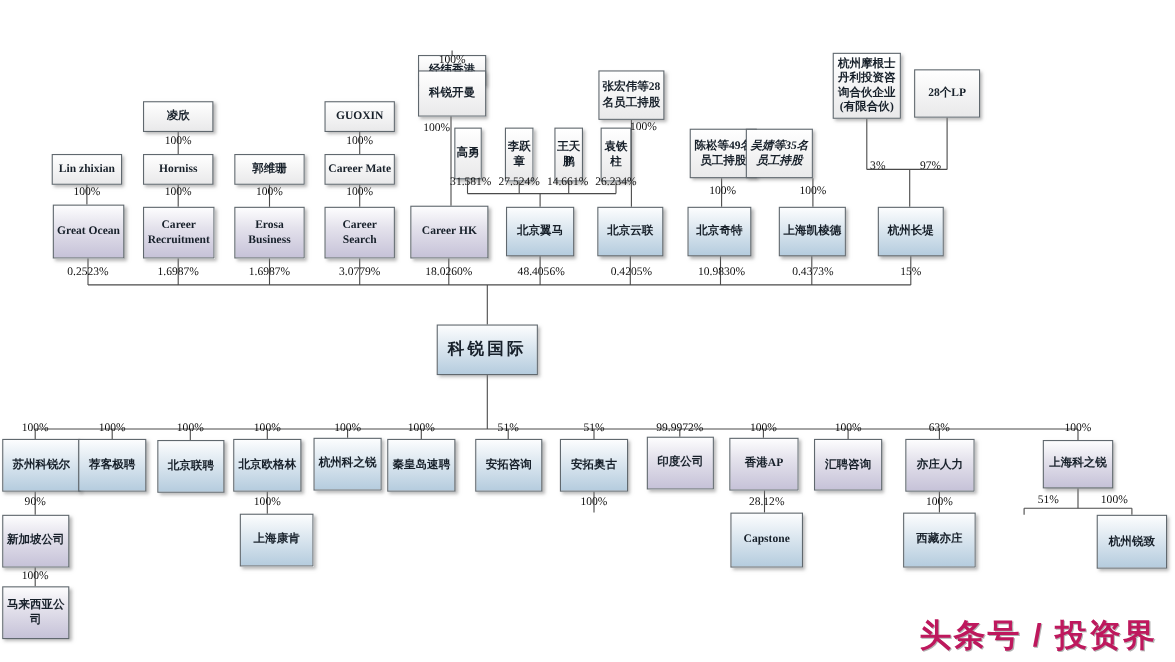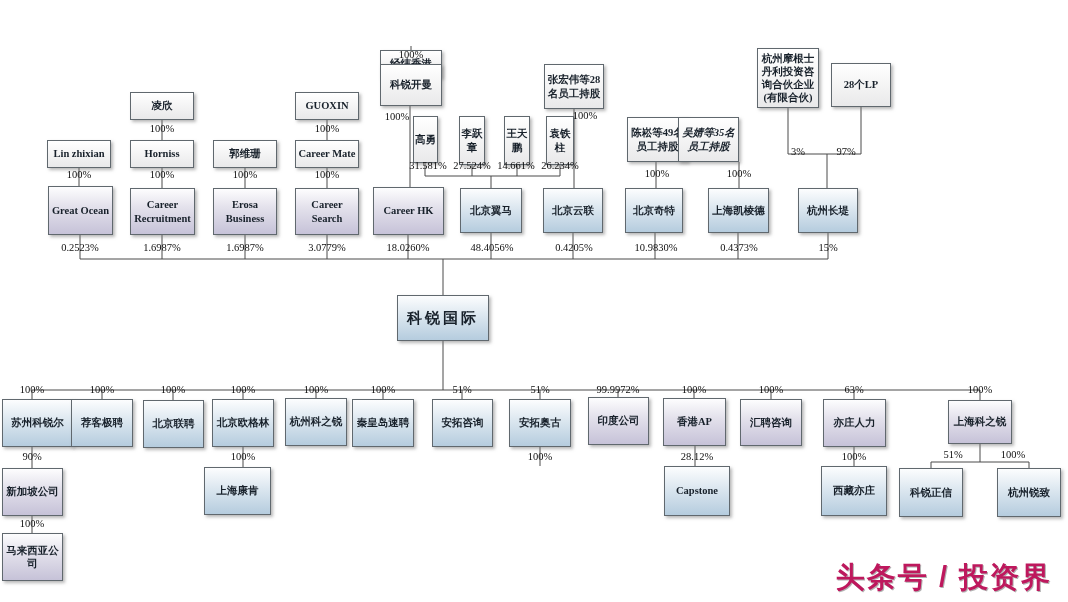--- a/index.html
+++ b/index.html
@@ -133,24 +133,23 @@
     <div class="node blue" style="left: 352px; top: 399px; width: 62px; height: 48px;">秦皇岛速聘</div>
     <div class="node blue" style="left: 432px; top: 399px; width: 61px; height: 48px;">安拓咨询</div>
     <div class="node blue" style="left: 509px; top: 399px; width: 62px; height: 48px;">安拓奥古</div>
     <div class="node purple" style="left: 588px; top: 397px; width: 61px; height: 48px;">印度公司</div>
     <div class="node purple" style="left: 663px; top: 398px; width: 63px; height: 48px;">香港AP</div>
     <div class="node purple" style="left: 740px; top: 399px; width: 62px; height: 47px;">汇聘咨询</div>
     <div class="node purple" style="left: 823px; top: 399px; width: 63px; height: 48px;">亦庄人力</div>
     <div class="node purple" style="left: 948px; top: 400px; width: 64px; height: 44px;">上海科之锐</div>
     <div class="node purple" style="left: 2px; top: 468px; width: 61px; height: 48px;">新加坡公司</div>
     <div class="node purple" style="left: 2px; top: 533px; width: 61px; height: 48px;">马来西亚公司</div>
-    <div class="node blue" style="left: 204px; top: 467px; width: 67px; height: 48px;">上海康肯</div>
+    <div class="node blue" style="left: 218px; top: 467px; width: 67px; height: 48px;">上海康肯</div>
     <div class="node blue" style="left: 664px; top: 466px; width: 66px; height: 50px;">Capstone</div>
     <div class="node blue" style="left: 821px; top: 466px; width: 66px; height: 50px;">西藏亦庄</div>
-    <div class="node blue" style="left: 899px; top: 468px; width: 64px; height: 49px;">科锐正信</div>
     <div class="node blue" style="left: 997px; top: 468px; width: 64px; height: 49px;">杭州锐致</div>
     <div class="pct" style="left: 411px; top: 49px;">100%</div>
     <div class="pct" style="left: 397px; top: 111px;">100%</div>
     <div class="pct" style="left: 162px; top: 123px;">100%</div>
     <div class="pct" style="left: 327px; top: 123px;">100%</div>
     <div class="pct" style="left: 79px; top: 169px;">100%</div>
     <div class="pct" style="left: 162px; top: 169px;">100%</div>
     <div class="pct" style="left: 245px; top: 169px;">100%</div>
     <div class="pct" style="left: 327px; top: 169px;">100%</div>
     <div class="pct" style="left: 428px; top: 160px;">31.581%</div>

